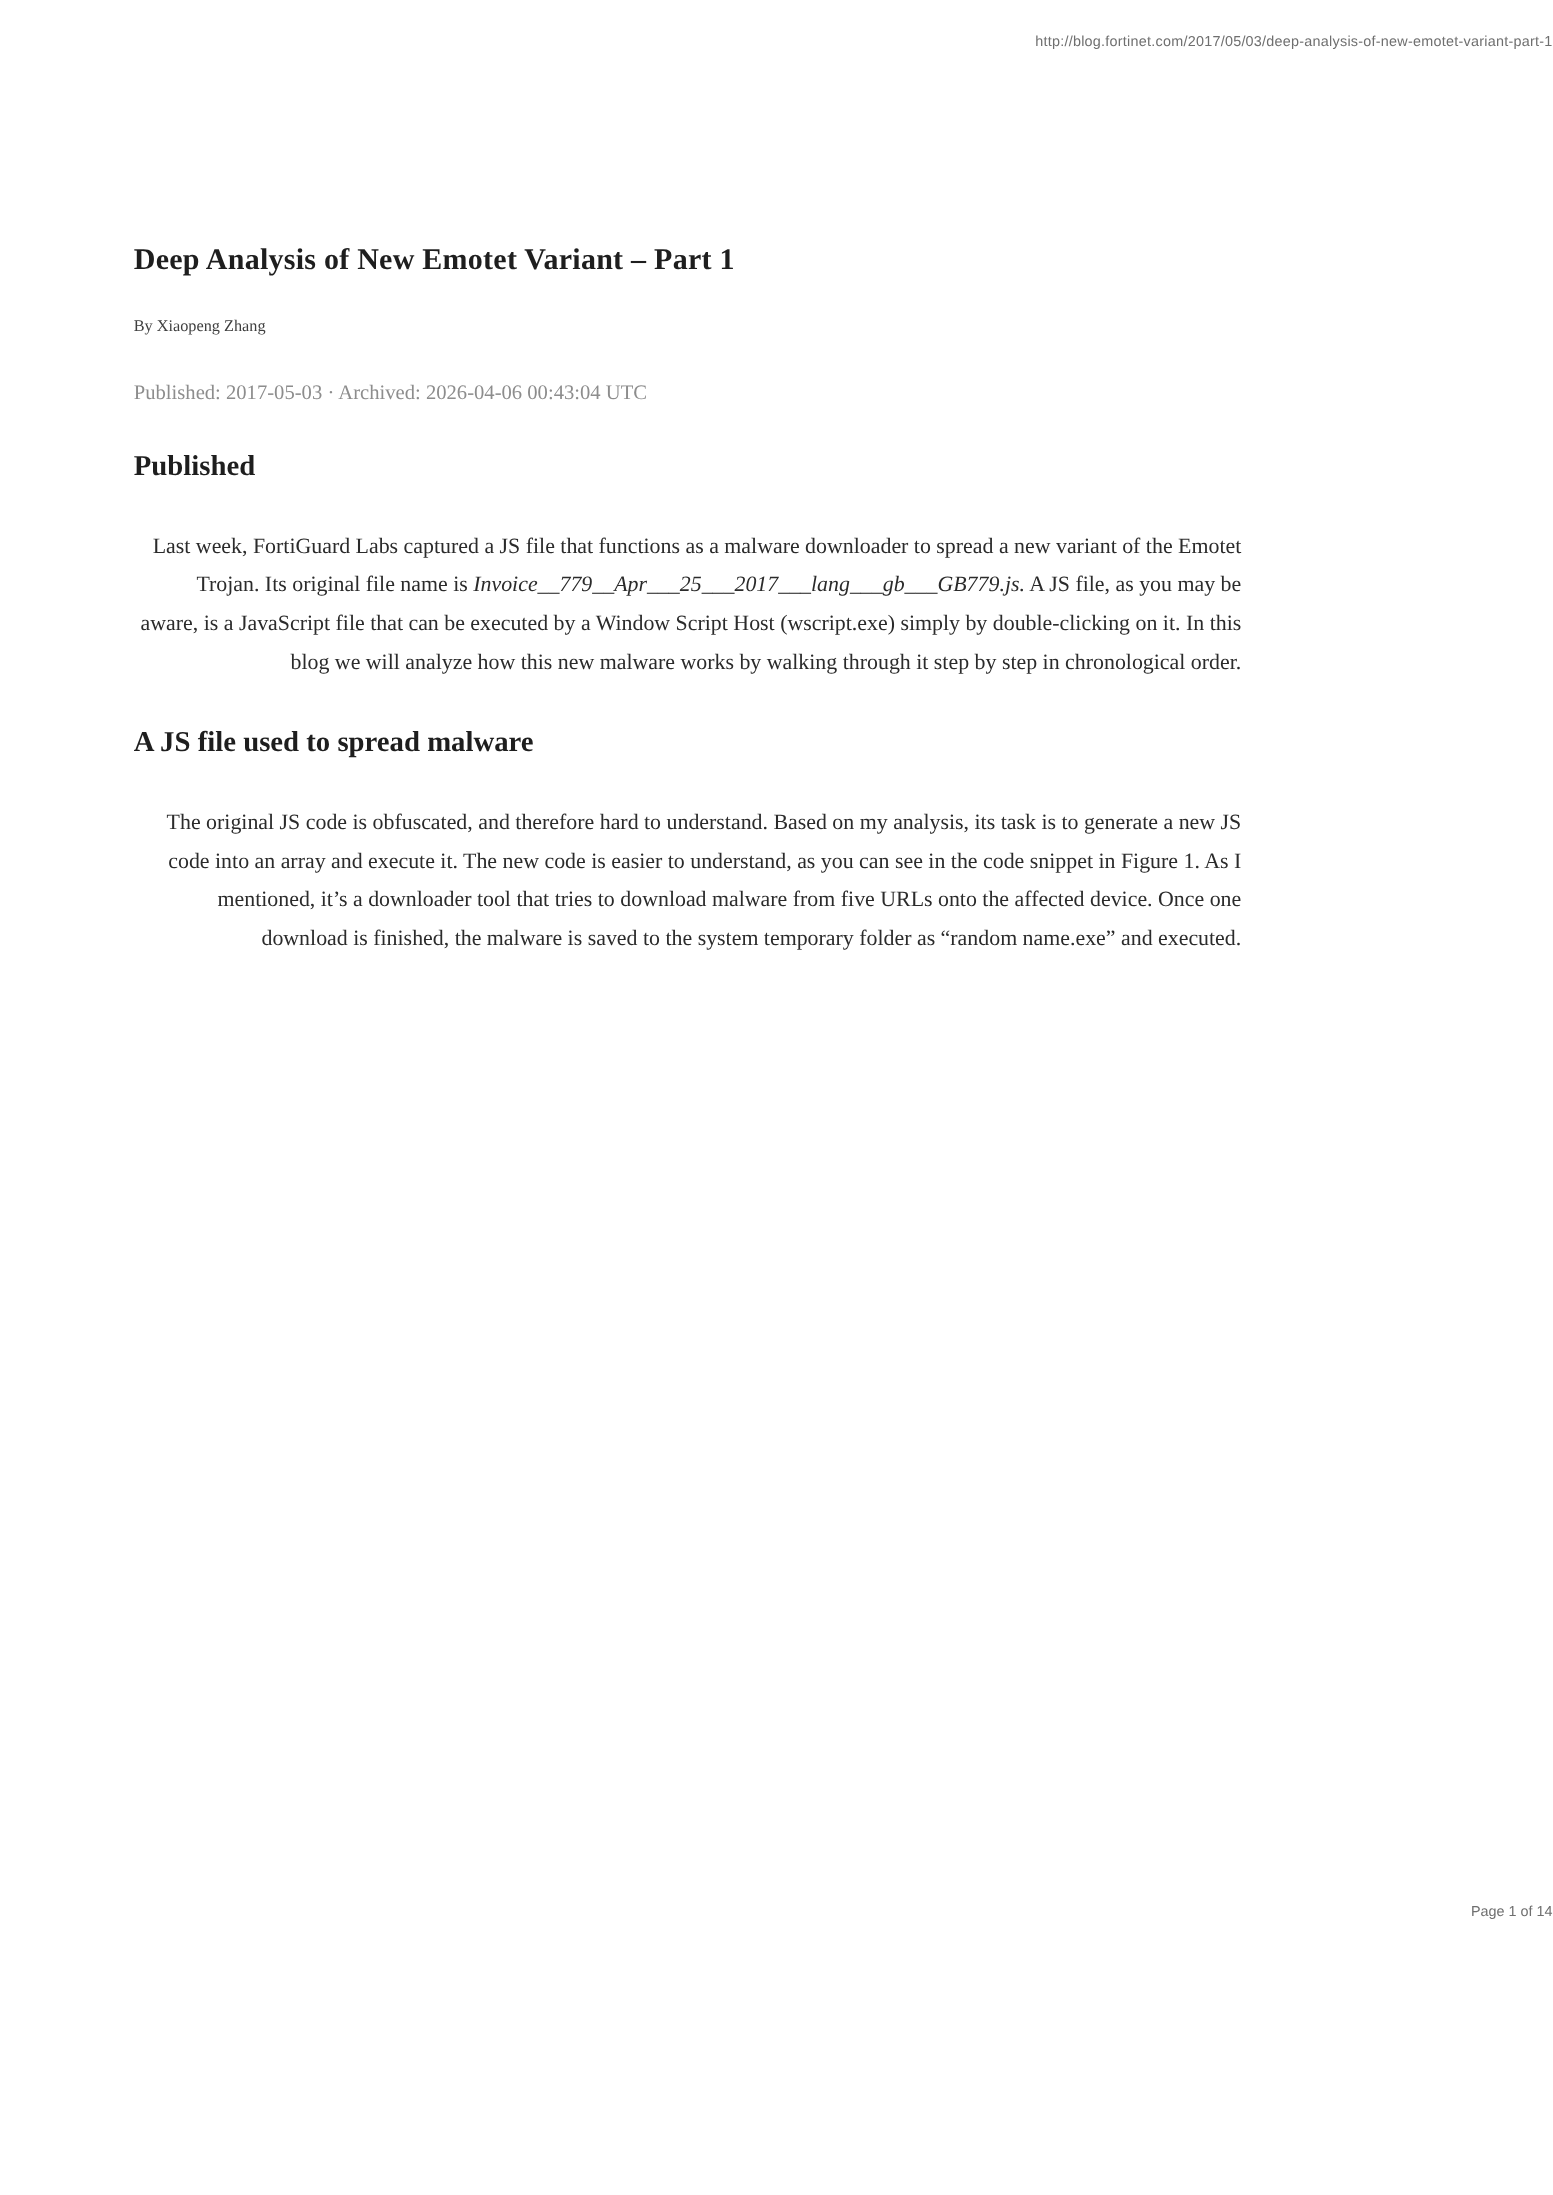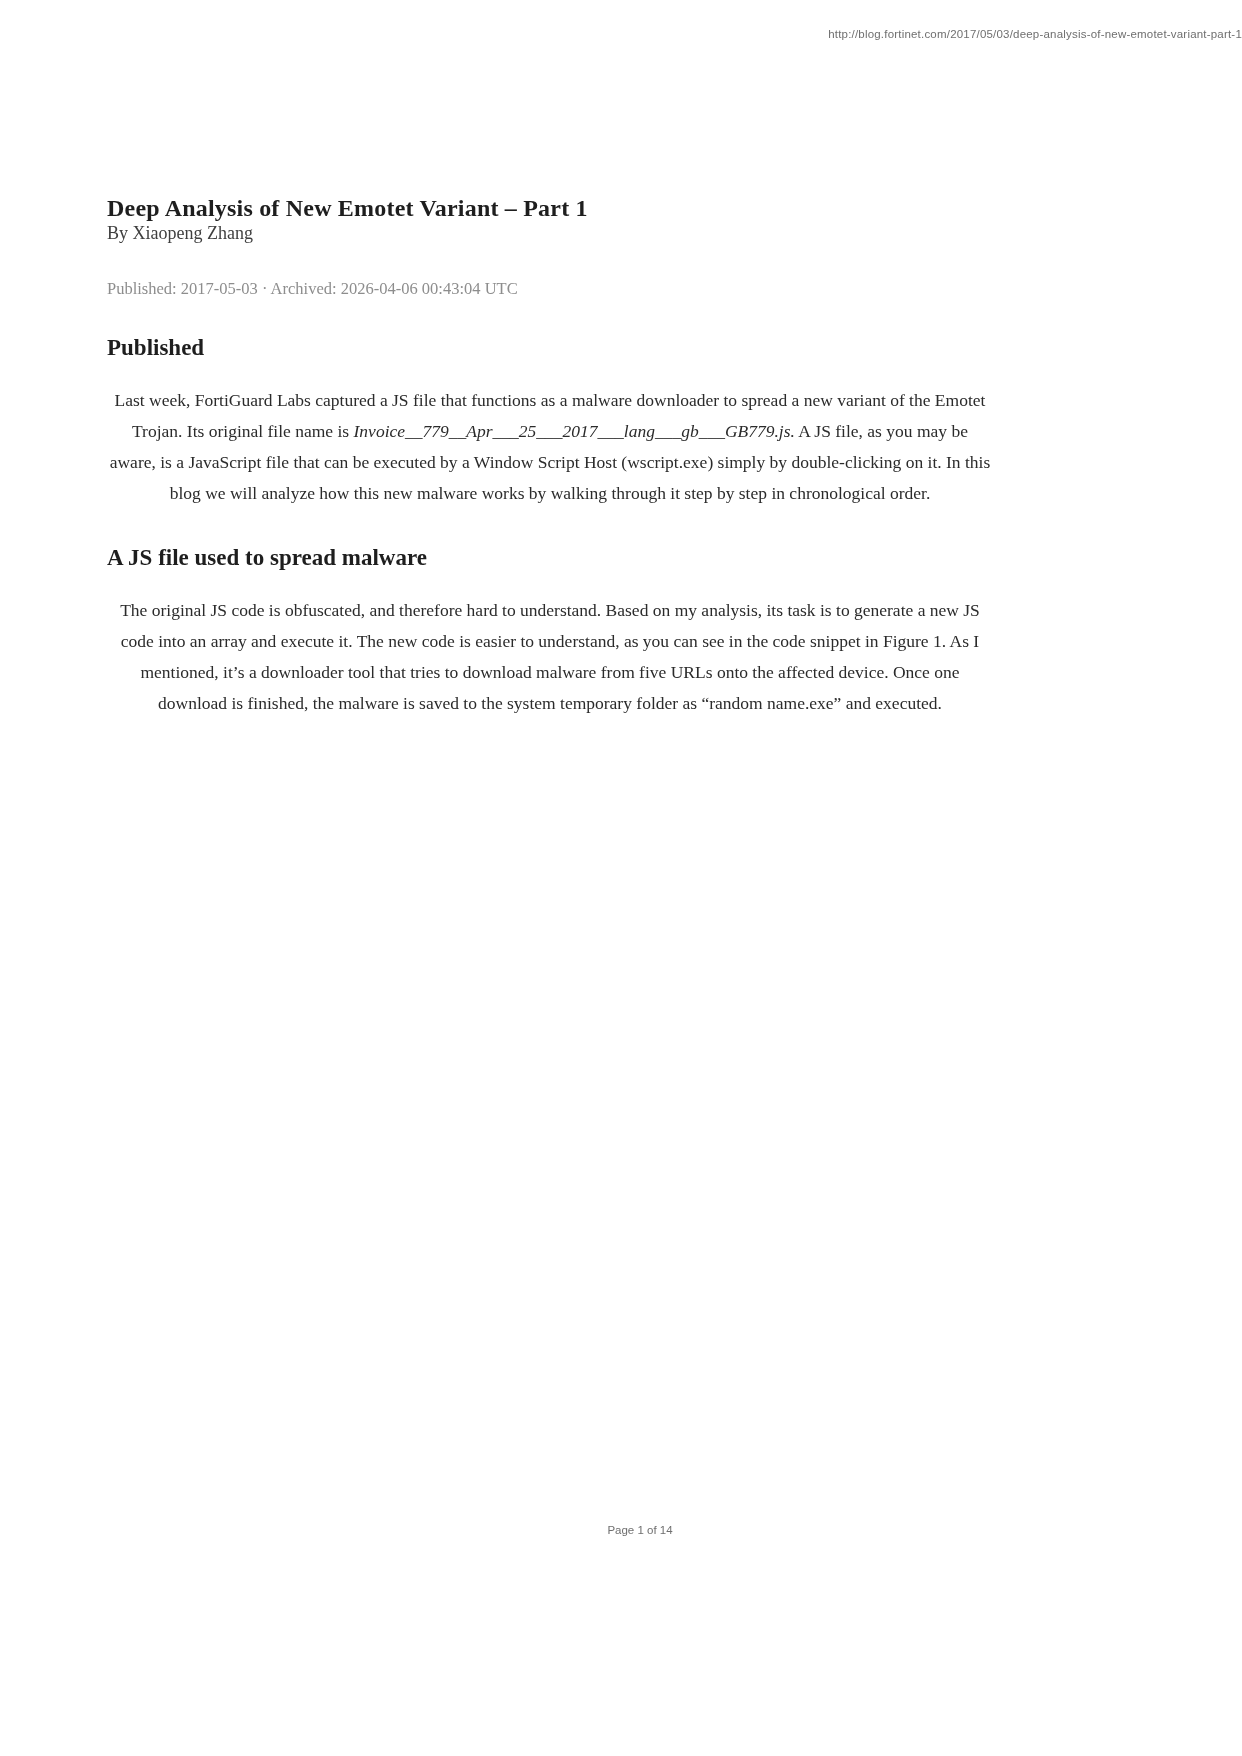--- a/index.html
+++ b/index.html
@@ -31,50 +31,51 @@
     }
     .article-title {
       margin: 0;
       font-size: 24px;
       line-height: 1.25;
       font-weight: bold;
       color: #1e1e1e;
       letter-spacing: 0.2px;
     }
     .byline {
-      font-size: 18px;
+      margin-top: 30px;
+      font-size: 13px;
       color: #3f3f3f;
     }
     .meta-line {
       margin-top: 35px;
       font-size: 16.5px;
       color: #8d8d8d;
     }
     .section-heading {
       margin: 36px 0 0 0;
       font-size: 23px;
       font-weight: bold;
       color: #1e1e1e;
     }
     .body-paragraph {
-      margin: 24px 0 0 0;
+      margin: 35px 0 0 0;
       font-size: 17.5px;
       line-height: 31px;
       color: #2b2b2b;
-      text-align: center;
+      text-align: right;
     }
     .filename-italic {
       font-style: italic;
     }
     .footer-pagenum {
       position: absolute;
       top: 1524px;
       left: 0;
       width: 100%;
-      text-align: center;
+      text-align: right;
       font-family: "Liberation Sans", sans-serif;
       font-size: 11.5px;
       color: #6f6f6f;
       padding-left: 38px;
     }
   </style>
 </head>
 <body>
 
 <div class="header-url">http://blog.fortinet.com/2017/05/03/deep-analysis-of-new-emotet-variant-part-1</div>

